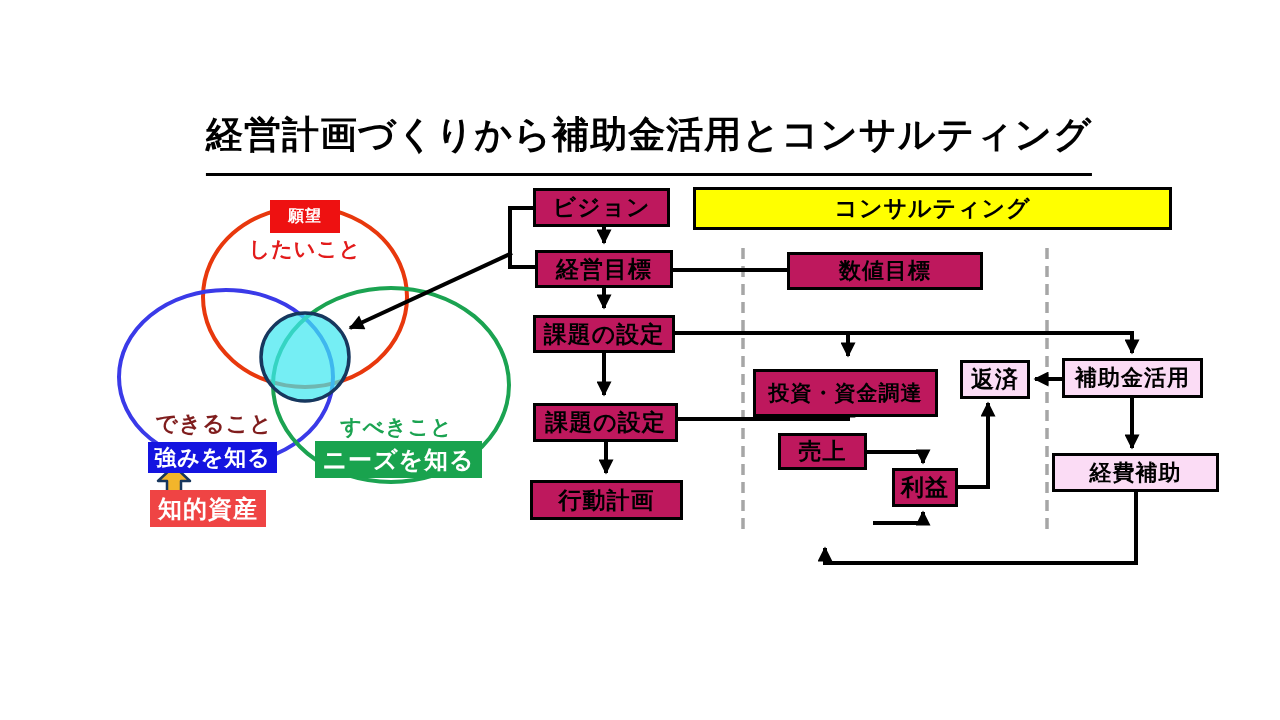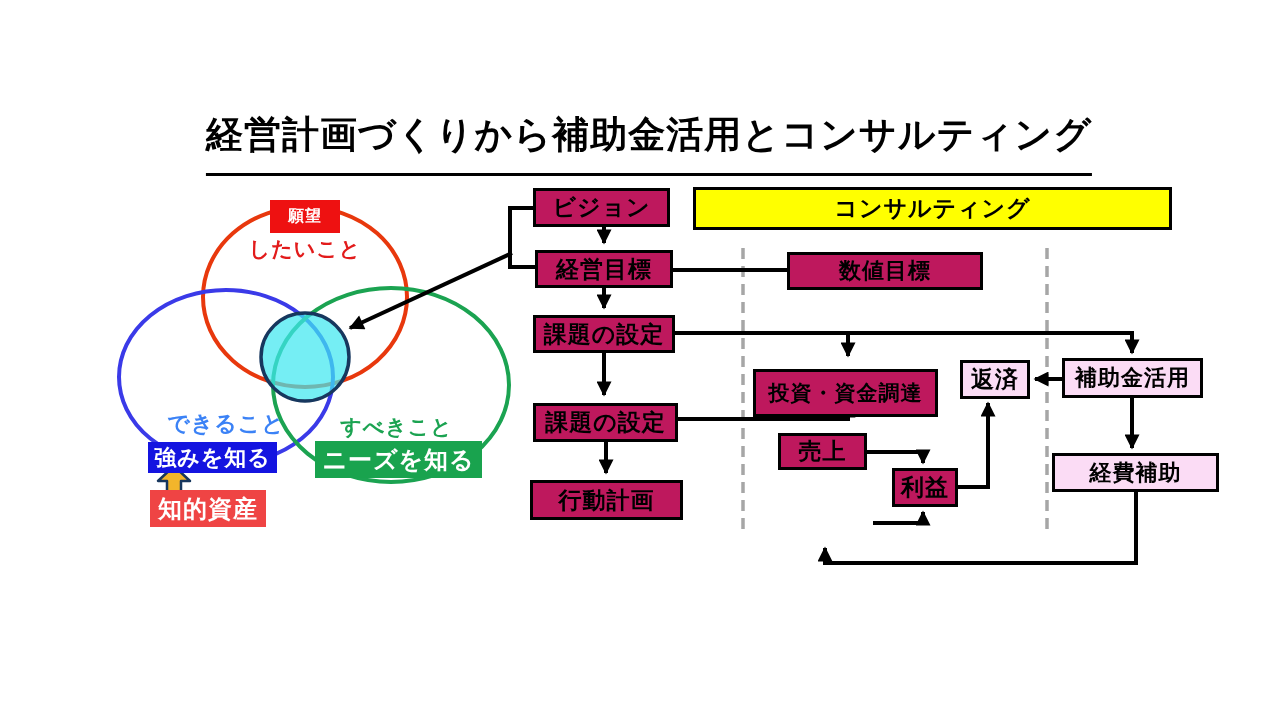--- a/index.html
+++ b/index.html
@@ -65,21 +65,21 @@
       <path d="M958,487 L988,487 L988,403" marker-end="url(#arw)"></path>
       <path d="M1132,398 L1132,448" marker-end="url(#arw)"></path>
       <path d="M1136,492 L1136,563 L825,563 L825,548" marker-end="url(#arw)"></path>
     </g>
   </svg>
 
   <div class="title">経営計画づくりから補助金活用とコンサルティング</div>
 
   <div class="box flat" style="left:270px;top:200px;width:70px;height:33px;background:#EE1111;font-size:16px;">願望</div>
   <div class="lbl" style="left:240px;top:236px;width:130px;height:26px;color:#E21B1B;">したいこと</div>
-  <div class="lbl" style="left:160px;top:411px;width:132px;height:26px;color:#3b82f6;font-size:22px;">できること</div>
+  <div class="lbl" style="left:148px;top:411px;width:132px;height:26px;color:#7f1d1d;font-size:22px;">できること</div>
   <div class="box flat" style="left:148px;top:442px;width:129px;height:31px;background:#1414E0;font-size:22px;">強みを知る</div>
   <div class="box flat" style="left:150px;top:490px;width:116px;height:37px;background:#ef4444;font-size:24px;">知的資産</div>
   <div class="lbl" style="left:333px;top:414px;width:127px;height:26px;color:#1BA351;">すべきこと</div>
   <div class="box flat" style="left:315px;top:441px;width:167px;height:37px;background:#19A34E;font-size:24px;">ニーズを知る</div>
 
   <div class="box" style="left:533px;top:188px;width:137px;height:39px;">ビジョン</div>
   <div class="box" style="left:535px;top:250px;width:138px;height:38px;">経営目標</div>
   <div class="box" style="left:533px;top:315px;width:142px;height:38px;">課題の設定</div>
   <div class="box" style="left:533px;top:403px;width:145px;height:39px;">課題の設定</div>
   <div class="box" style="left:530px;top:480px;width:153px;height:40px;">行動計画</div>

